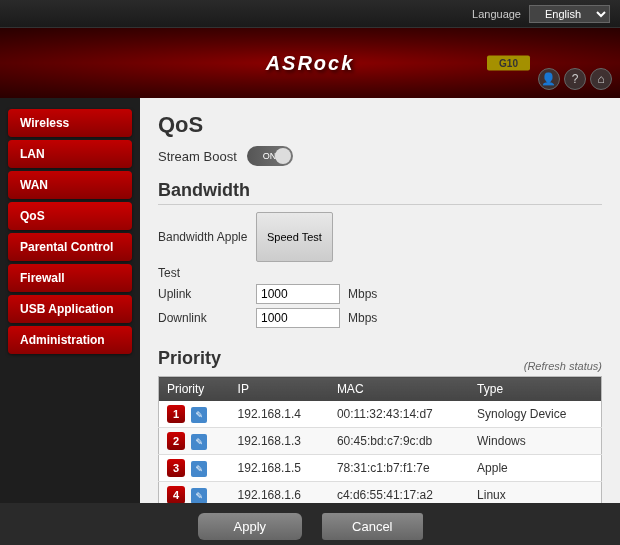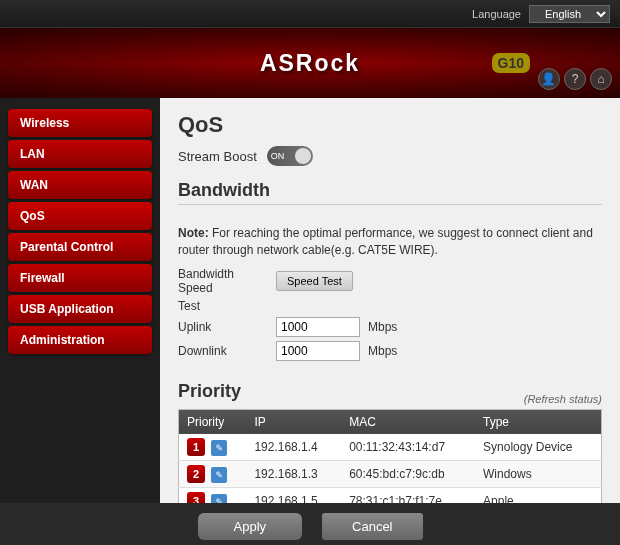--- a/index.html
+++ b/index.html
@@ -47,38 +47,39 @@
       justify-content: center;
       overflow: hidden;
     }
     .router-header::before {
       content: '';
       position: absolute;
       top: 0; left: 0; right: 0; bottom: 0;
       background: radial-gradient(ellipse at center, rgba(0,0,0,0.3) 0%, rgba(0,0,0,0.7) 100%);
     }
     .brand-logo {
-      font-size: 23px;
-      font-weight: bold;
-      color: #fff;
+      font-size: 20px;
+      font-weight: bold;
+      color: #fff;
+      font-style: italic;
       z-index: 1;
       text-shadow: 2px 2px 4px rgba(0,0,0,0.8);
       letter-spacing: 2px;
     }
     .model-label {
       position: absolute;
       right: 90px;
       top: 50%;
       transform: translateY(-50%);
       background: rgba(180,180,0,0.8);
       color: #333;
-      font-size: 14px;
-      font-weight: bold;
-      padding: 2px 6px;
-      border-radius: 7px;
+      font-size: 10px;
+      font-weight: bold;
+      padding: 2px 12px;
+      border-radius: 2px;
       z-index: 1;
     }
     .header-icons {
       position: absolute;
       right: 8px;
       bottom: 8px;
       display: flex;
       gap: 4px;
       z-index: 1;
     }
@@ -98,21 +99,21 @@
 
     
     .main-layout {
       display: flex;
       height: 405px;
       background: #2a2a2a;
     }
 
     
     .sidebar {
-      width: 160px;
+      width: 140px;
       background: #1e1e1e;
       padding: 8px 0;
       flex-shrink: 0;
     }
     .sidebar-item {
       display: block;
       padding: 7px 12px;
       margin: 3px 8px;
       background: linear-gradient(to bottom, #c00000, #8b0000);
       color: #fff;
@@ -173,31 +174,31 @@
       position: absolute;
       right: 2px;
       width: 16px;
       height: 16px;
       background: #ddd;
       border-radius: 50%;
       top: 2px;
     }
     .toggle-text {
       position: absolute;
-      left: 4px;
+      left: 16px;
       font-size: 9px;
       color: #fff;
       font-weight: normal;
     }
 
     .section-title {
       font-size: 18px;
       font-weight: bold;
       color: #333;
-      margin-bottom: 20px;
+      margin-bottom: 7px;
       border-bottom: 1px solid #ccc;
       padding-bottom: 3px;
     }
 
     .note-box {
       font-size: 12px;
       color: #333;
       margin-bottom: 8px;
       line-height: 1.4;
     }
@@ -222,21 +223,21 @@
       padding: 2px 4px;
       border: 1px solid #aaa;
       background: #fff;
       font-size: 12px;
     }
     .bandwidth-unit {
       font-size: 12px;
       color: #333;
     }
     .speed-test-btn {
-      padding: 3px 10px;
+      padding: 18px 10px;
       background: linear-gradient(to bottom, #e8e8e8, #cccccc);
       border: 1px solid #aaa;
       font-size: 11px;
       cursor: pointer;
       border-radius: 2px;
     }
 
     
     .priority-section {
       margin-top: 20px;
@@ -372,27 +373,23 @@
     <div class="stream-boost-row">
       <span class="stream-boost-label">Stream Boost</span>
       <div class="toggle-switch toggle-on">
         <span class="toggle-text">ON</span>
         <div class="toggle-knob"></div>
       </div>
     </div>
 
     <div class="section-title">Bandwidth</div>
 
-    <div class="note-box">
-      <span class="note-label">Note:</span>
-      <span> For reaching the optimal performance, we suggest to connect client and router through network cable(e.g. CAT5E WIRE).</span>
-    </div>
 
     <div class="bandwidth-row">
-      <span class="bandwidth-label">Bandwidth Speed</span>
+      <span class="bandwidth-label">Bandwidth Apple</span>
       <button class="speed-test-btn">Speed Test</button>
     </div>
     <div class="bandwidth-row">
       <span class="bandwidth-label">Test</span>
     </div>
     <div class="bandwidth-row">
       <span class="bandwidth-label">Uplink</span>
       <input class="bandwidth-input" type="text" value="1000" style="">
       <span class="bandwidth-unit">Mbps</span>
     </div>

